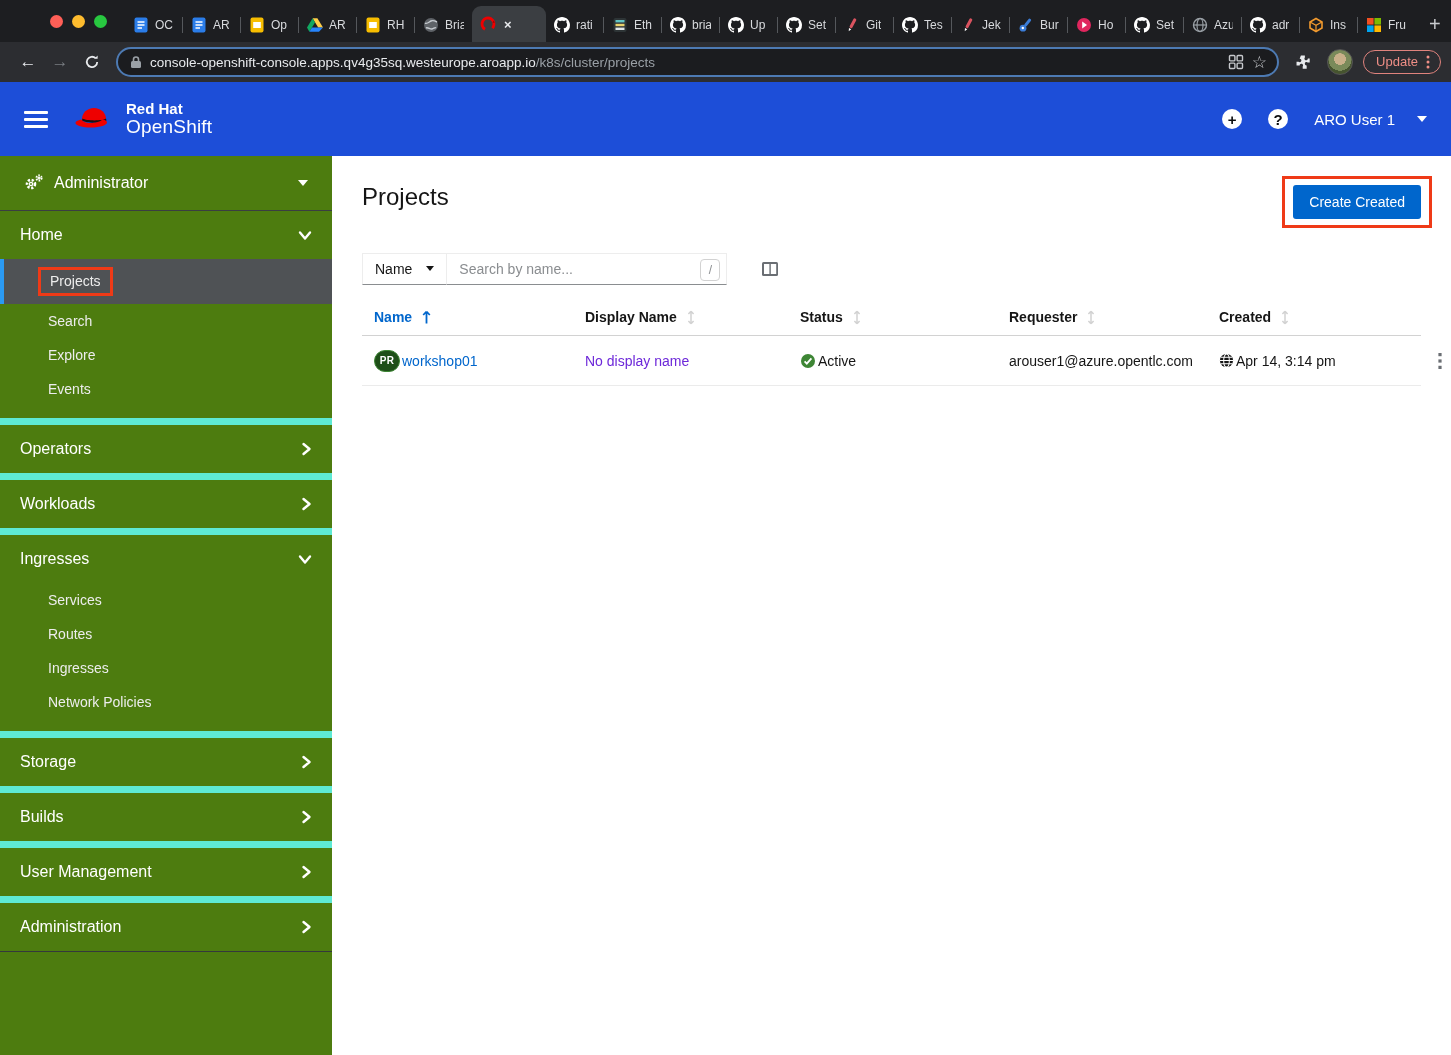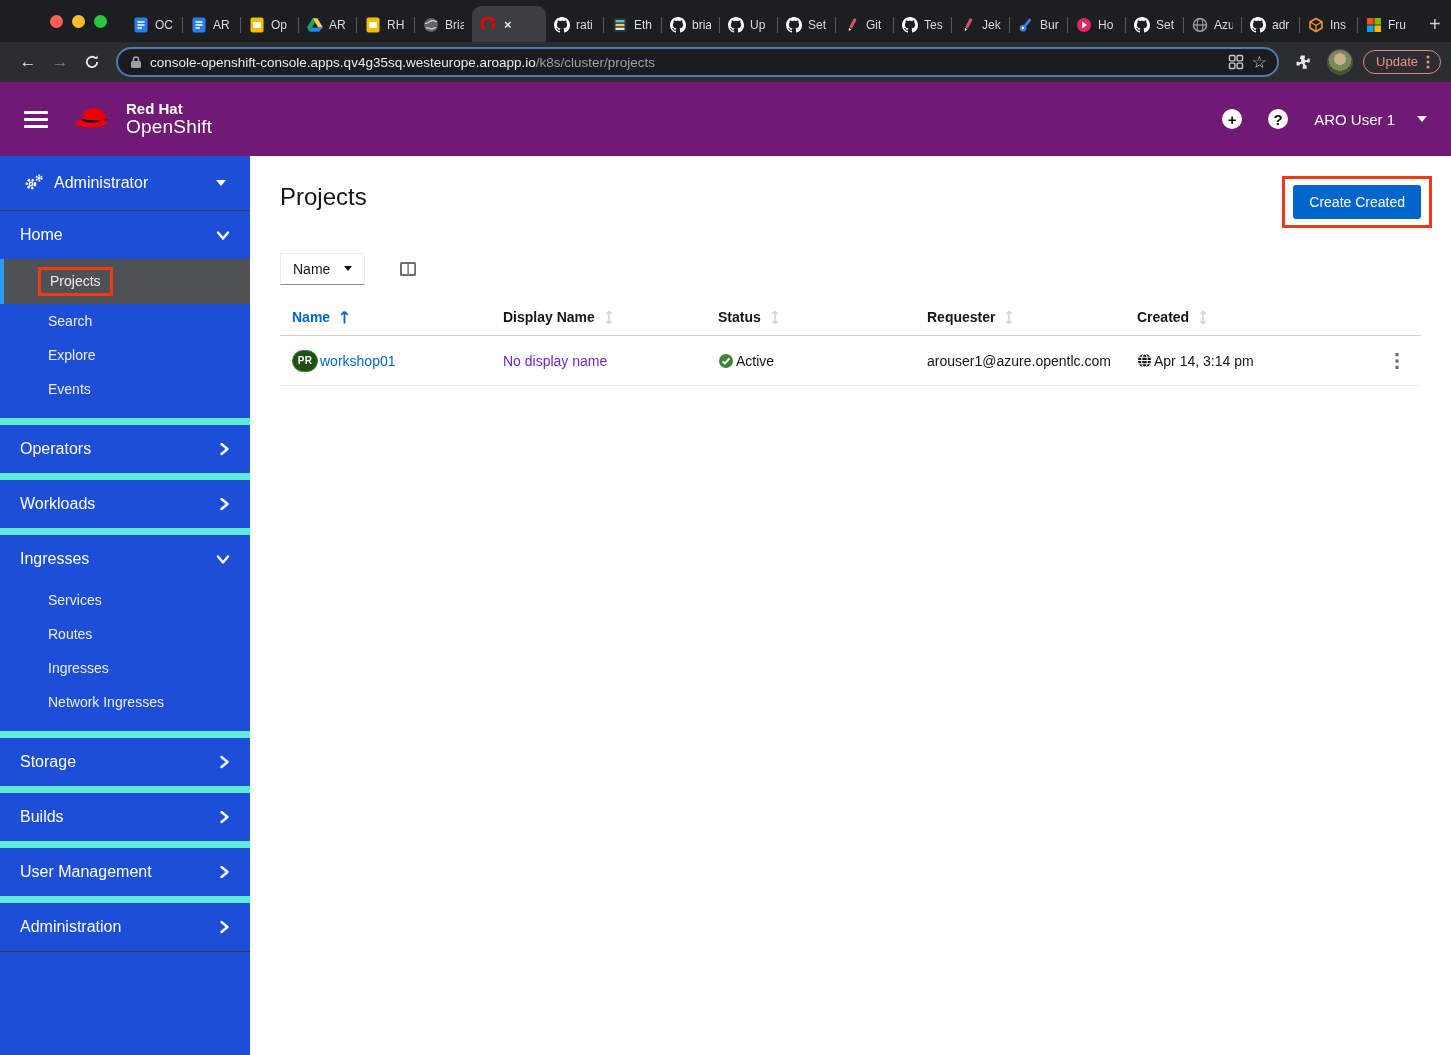--- a/index.html
+++ b/index.html
@@ -26,37 +26,37 @@
   .navbtn.dim { color:#797d82; }
   .urlbar { flex:1; height:30px; margin:0 6px; background:#1b1c1f; border:2px solid #4d7ab3; border-radius:16px; display:flex; align-items:center; padding:0 10px 0 12px; gap:8px; }
   .urltext { flex:1; font-size:13.5px; color:#e8eaed; white-space:nowrap; overflow:hidden; }
   .urltext .path { color:#9aa0a6; }
   .urlicon { color:#c6c8cc; font-size:14px; display:flex; align-items:center; cursor:pointer; }
   .avatar { width:26px; height:26px; border-radius:50%; margin:0 6px; background:radial-gradient(circle at 50% 38%, #c9b08a 0 30%, #7a8a5a 31% 60%, #46542f 61%); border:1px solid #555; cursor:pointer; }
   .updatepill { display:flex; align-items:center; gap:8px; border:1.5px solid #e0837d; border-radius:15px; padding:3px 10px 4px 12px; color:#ef8e86; font-size:13px; cursor:pointer; }
   .updatepill svg { width:4px; height:14px; }
 
   
-  .masthead { height:74px; background:#701a75; display:flex; align-items:center; padding:0 24px; color:#fff; flex-shrink:0; }
+  .masthead { height:74px; background:#1d4ed8; display:flex; align-items:center; padding:0 24px; color:#fff; flex-shrink:0; }
   .hamburger { width:24px; display:flex; flex-direction:column; gap:4px; cursor:pointer; margin-right:24px; }
   .hamburger span { height:3px; background:#fff; border-radius:1px; }
   .brand { display:flex; align-items:center; gap:10px; }
   .brandtext { line-height:1.05; }
   .brandtext .l1 { font-weight:bold; font-size:15px; }
   .brandtext .l2 { font-size:19px; font-weight:300; letter-spacing:.2px; }
   .mast-right { margin-left:auto; display:flex; align-items:center; gap:26px; }
   .mast-icon { width:20px; height:20px; border-radius:50%; background:#fff; color:#0b0c0d; font-size:15px; font-weight:bold; display:flex; align-items:center; justify-content:center; cursor:pointer; }
   .usermenu { display:flex; align-items:center; gap:22px; font-size:15px; cursor:pointer; }
   .caret-down { width:0; height:0; border-left:5px solid transparent; border-right:5px solid transparent; border-top:6px solid #fff; }
 
   
   .bodyrow { flex:1; display:flex; min-height:0; }
 
   
-  .sidebar { width:250px; background:#1d4ed8; color:#fff; flex-shrink:0; overflow:hidden; }
+  .sidebar { width:332px; background:#4d7c0f; color:#fff; flex-shrink:0; overflow:hidden; }
   .perspective { display:flex; align-items:center; gap:10px; padding:18px 24px; border-bottom:1px solid #3a3e42; font-size:16px; cursor:pointer; }
   .perspective .caret-down { margin-left:auto; }
   .navgroup { border-top:7px solid #5eead4; }
   .navgroup:first-of-type { border-top:none; }
   .navgroup-head { display:flex; align-items:center; padding:15px 20px; font-size:16px; cursor:pointer; }
   .navgroup-head .chev { margin-left:auto; display:flex; }
   .subitem { display:flex; align-items:center; font-size:14px; padding:8px 24px 8px 48px; min-height:34px; color:#ededed; cursor:pointer; }
   .subitem.active { background:#4f5255; border-left:4px solid #2b9af3; padding-left:44px; }
   .annotate-nav { border:3px solid #ef3a17; padding:3px 9px 4px 9px; margin-left:-10px; }
   .navend { border-top:1px solid #34383c; height:52px; }
@@ -469,21 +469,21 @@
             <div class="subitem">
               <span>Services</span>
             </div>
             <div class="subitem">
               <span>Routes</span>
             </div>
             <div class="subitem">
               <span>Ingresses</span>
             </div>
             <div class="subitem">
-              <span>Network Ingresses</span>
+              <span>Network Policies</span>
             </div>
           </div>
           <div class="navgroup">
             <div class="navgroup-head">
               <span>Storage</span>
               <span class="chev">
                 <svg width="11" height="14" viewBox="0 0 11 14">
                   <path d="M2.5 2l6 5-6 5" stroke="#fff" stroke-width="2.4" fill="none" stroke-linecap="round" stroke-linejoin="round"></path>
                 </svg>
               </span>
@@ -528,20 +528,24 @@
         <h1 class="pagetitle">Projects</h1>
         <div class="annotate-btn">
           <button class="btn-primary">Create Created</button>
         </div>
       </div>
 
       <div class="filterrow">
         <div class="filterselect">
           <span>Name</span>
           <span class="caret-down"></span>
+        </div>
+        <div class="searchwrap">
+          <input type="text" placeholder="Search by name..." style="">
+          <span class="slashkey">/</span>
         </div>
         <span class="colmanage">
           <svg width="18" height="16" viewBox="0 0 18 16">
               <rect x="1" y="1" width="16" height="14" rx="1.5" fill="#6a6e73"></rect>
               <rect x="3" y="3" width="5.4" height="10" fill="#fff"></rect>
               <rect x="9.8" y="3" width="5.4" height="10" fill="#fff"></rect>
             </svg>
         </span>
       </div>
 

